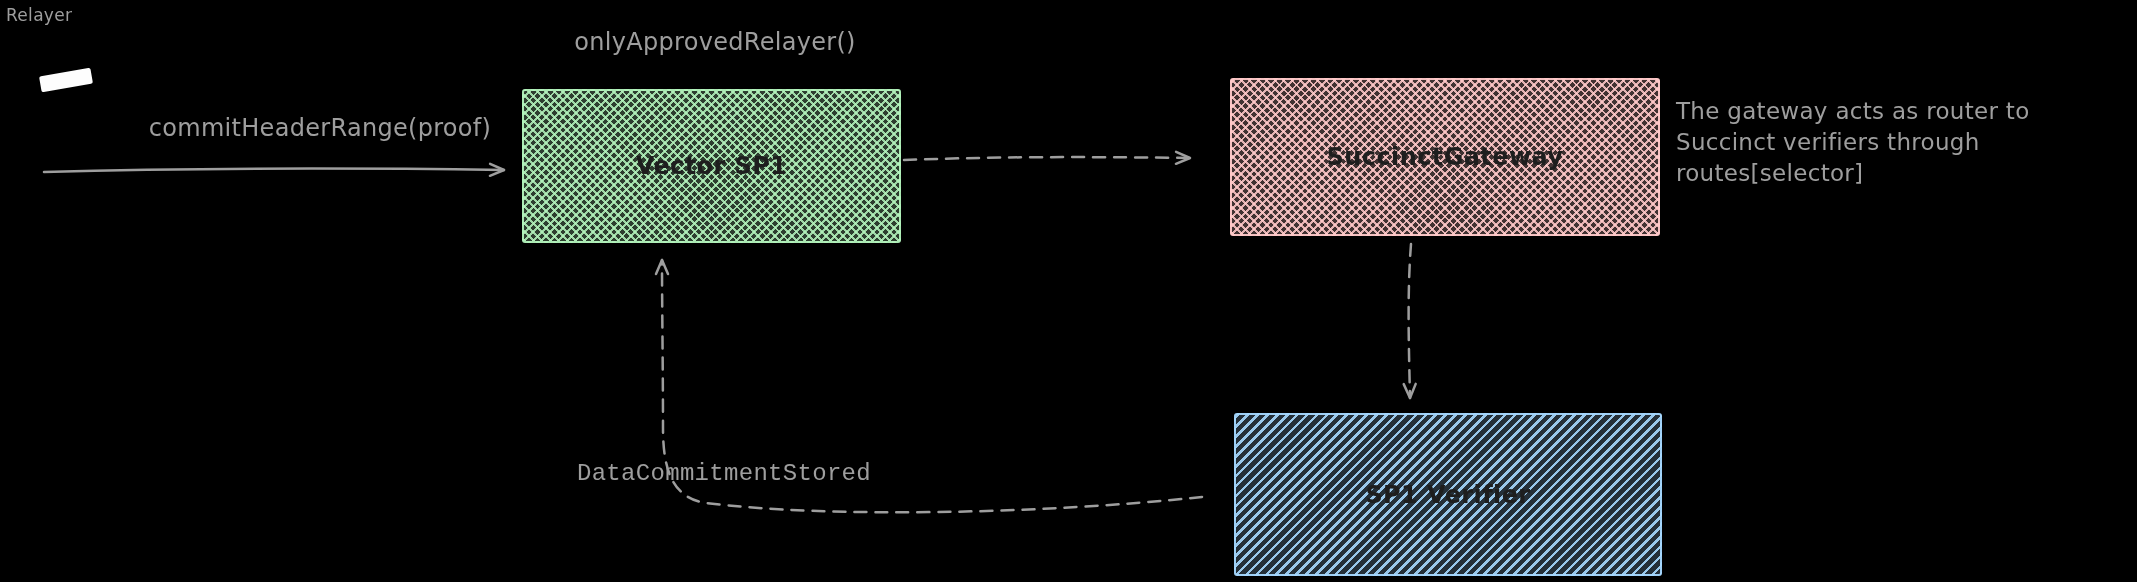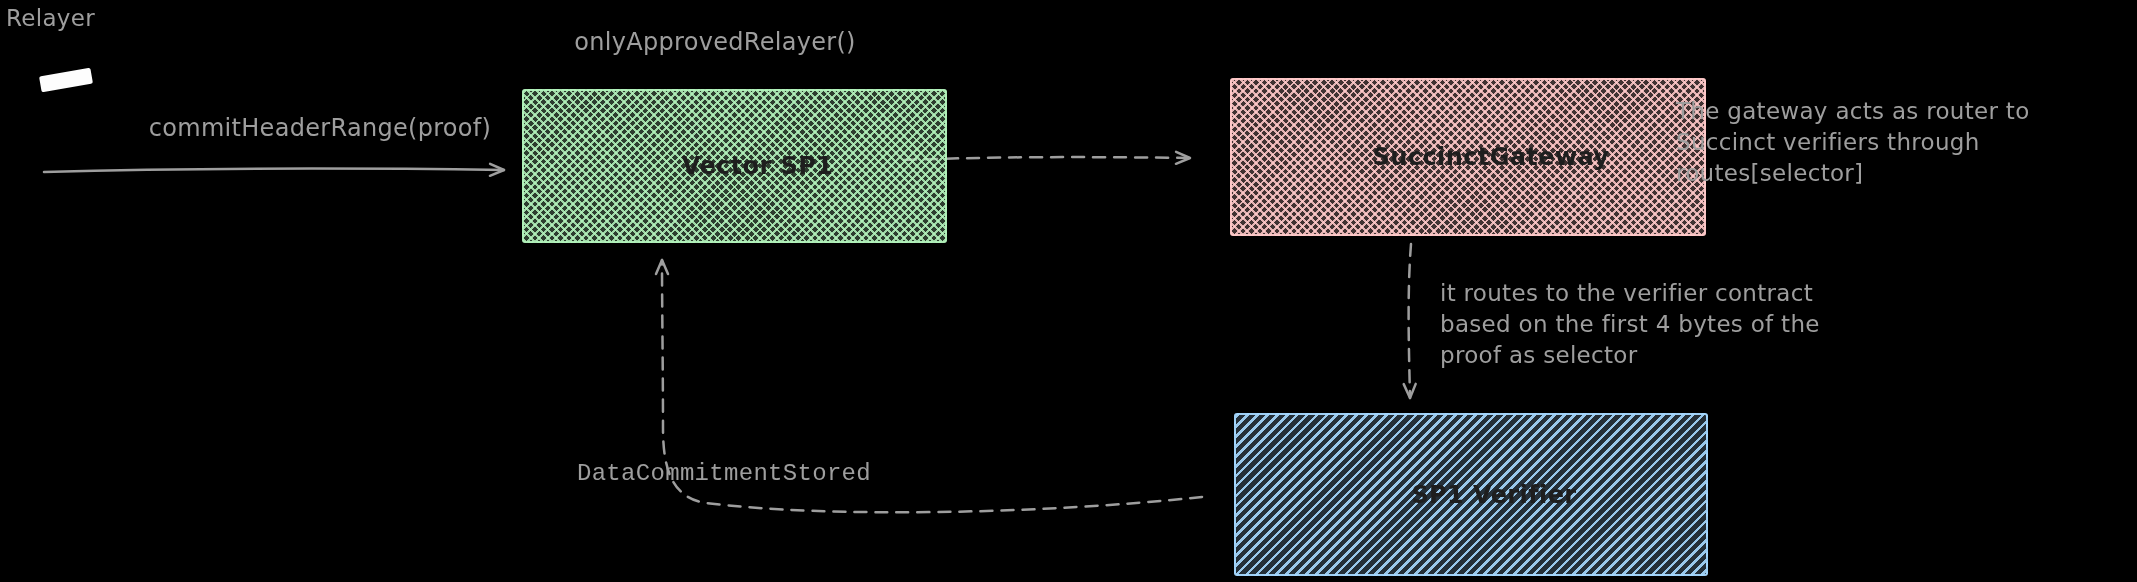--- a/index.html
+++ b/index.html
@@ -29,21 +29,20 @@
     font-size: 23px;
     line-height: 31px;
     letter-spacing: 0.3px;
   }
   .box {
     position: absolute;
     display: flex;
     align-items: center;
     justify-content: center;
     border-radius: 3px;
-    padding-left: 46px;
   }
   .box-label {
     font-size: 24px;
     font-weight: 600;
     color: #1e1e1e;
     letter-spacing: 0.4px;
     white-space: nowrap;
   }
   .hatch-green {
     border: 2px solid rgba(178,242,187,0.95);
@@ -82,21 +81,21 @@
     width: 2137px;
     height: 582px;
     pointer-events: none;
   }
 </style>
 </head>
 <body>
 
 <div id="canvas">
 
-  <div class="label" style="left:6px; top:5px; font-size:23px;">Relayer</div>
+  <div class="label" style="left:6px; top:5px; font-size:17px;">Relayer</div>
   <div class="relayer-icon"></div>
 
   <svg id="arrow-layer" viewBox="0 0 2137 582" xmlns="http://www.w3.org/2000/svg">
     <defs>
       <marker id="arrowhead" markerUnits="userSpaceOnUse" markerWidth="22" markerHeight="20" refX="16" refY="8" orient="auto">
         <path d="M2,2 L16,8 L2,14" fill="none" stroke="#9e9e9e" stroke-width="2.5" stroke-linecap="round" stroke-linejoin="round"></path>
       </marker>
     </defs>
     <path d="M 44 172 C 190 168 360 168 504 170" fill="none" stroke="#9e9e9e" stroke-width="2.5" stroke-linecap="round" marker-end="url(#arrowhead)"></path>
     <path d="M 904 160 C 1010 156 1110 157 1190 158" fill="none" stroke="#9e9e9e" stroke-width="2.5" stroke-linecap="round" stroke-dasharray="12 9" marker-end="url(#arrowhead)"></path>
@@ -122,19 +121,14 @@
   <div class="box hatch-blue" style="left:1206px; top:413px; width:424px; height:159px;margin-left:28px;">
     <span class="box-label">SP1 Verifier</span>
   </div>
 
   <div class="note" style="left:1676px; top:96px; width:470px;">
     <div>The gateway acts as router to</div>
     <div>Succinct verifiers through</div>
     <div>routes[selector]</div>
   </div>
 
-  <div class="note" style="left:1440px; top:278px; width:500px;">
-    <div>it routes to the verifier contract</div>
-    <div>based on the first 4 bytes of the</div>
-    <div>proof as selector</div>
-  </div>
 
 </div>
 
 </body></html>

